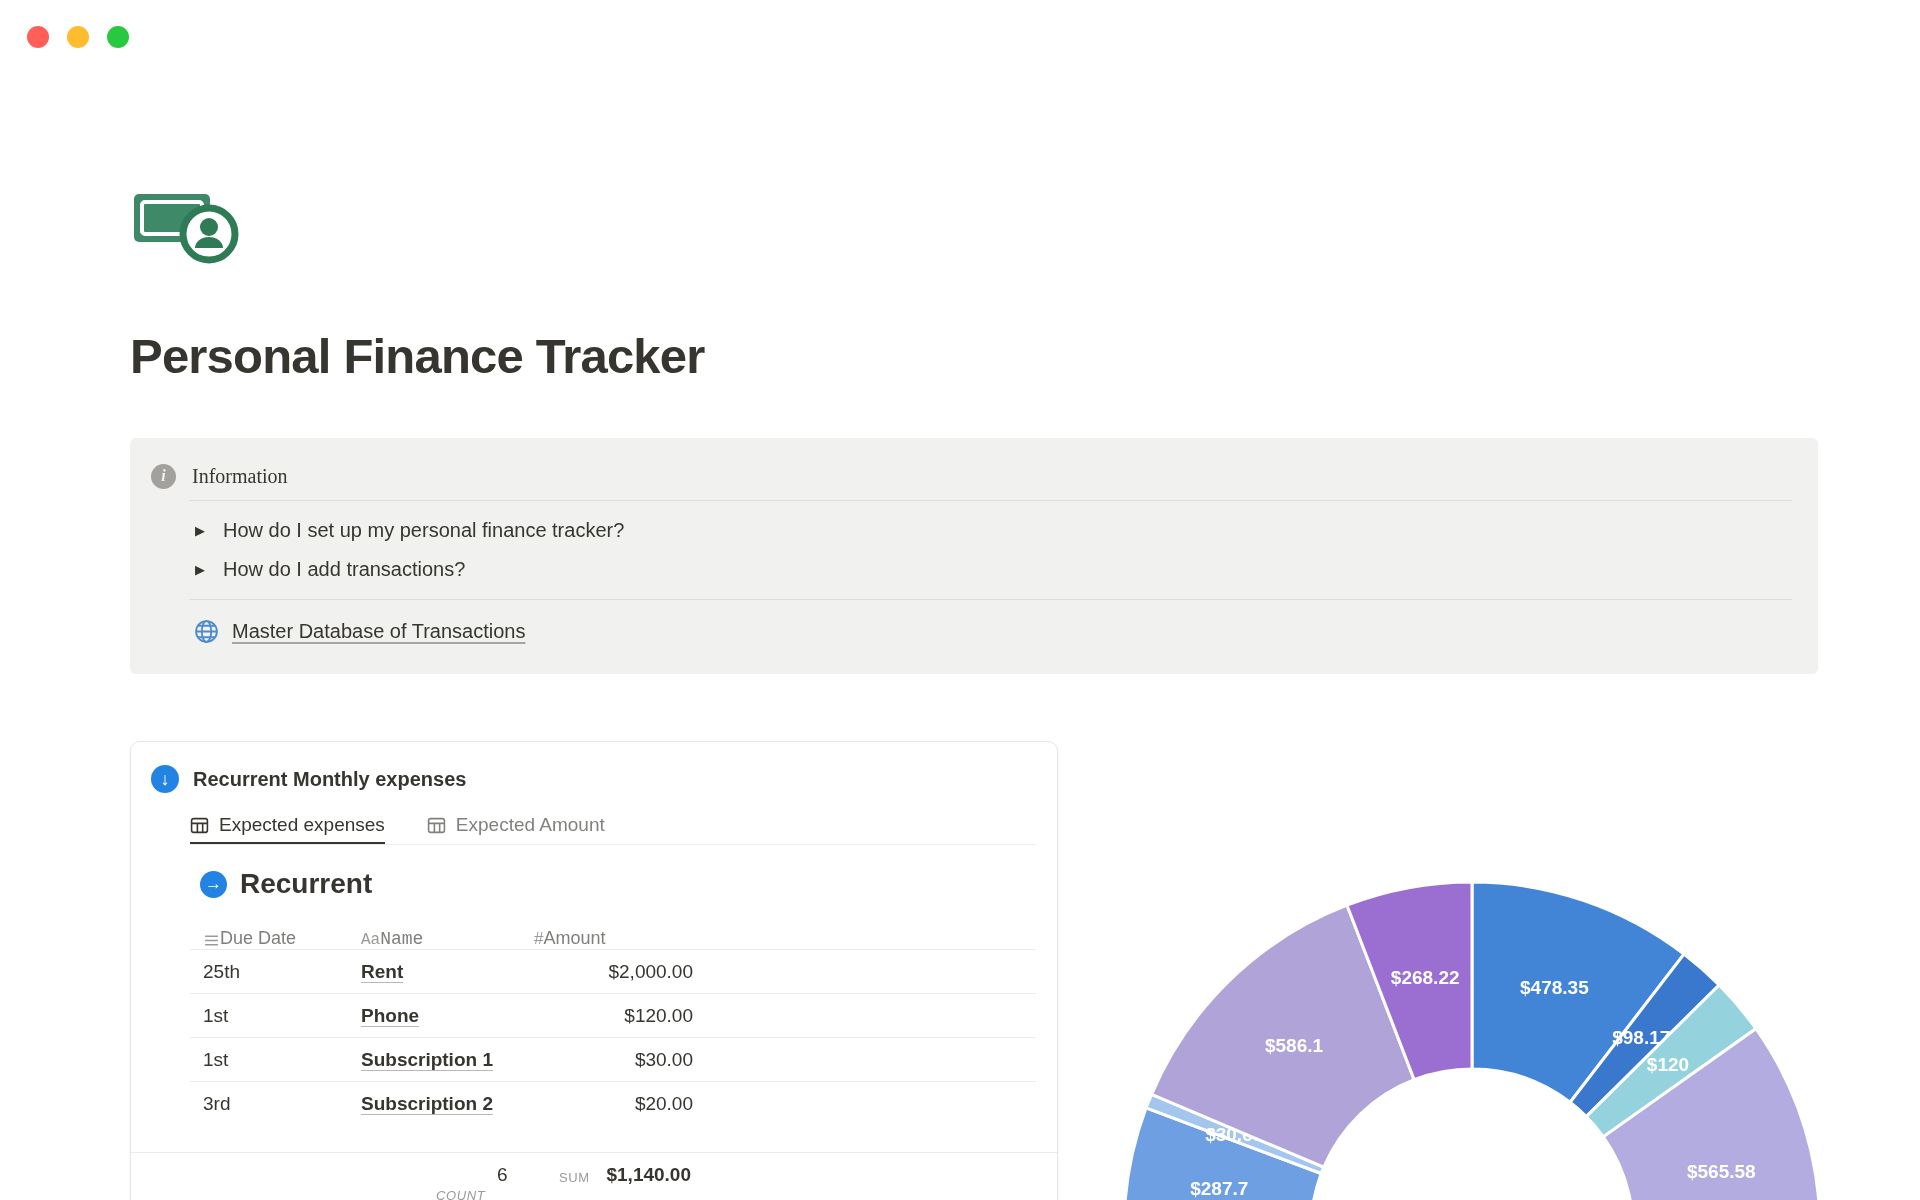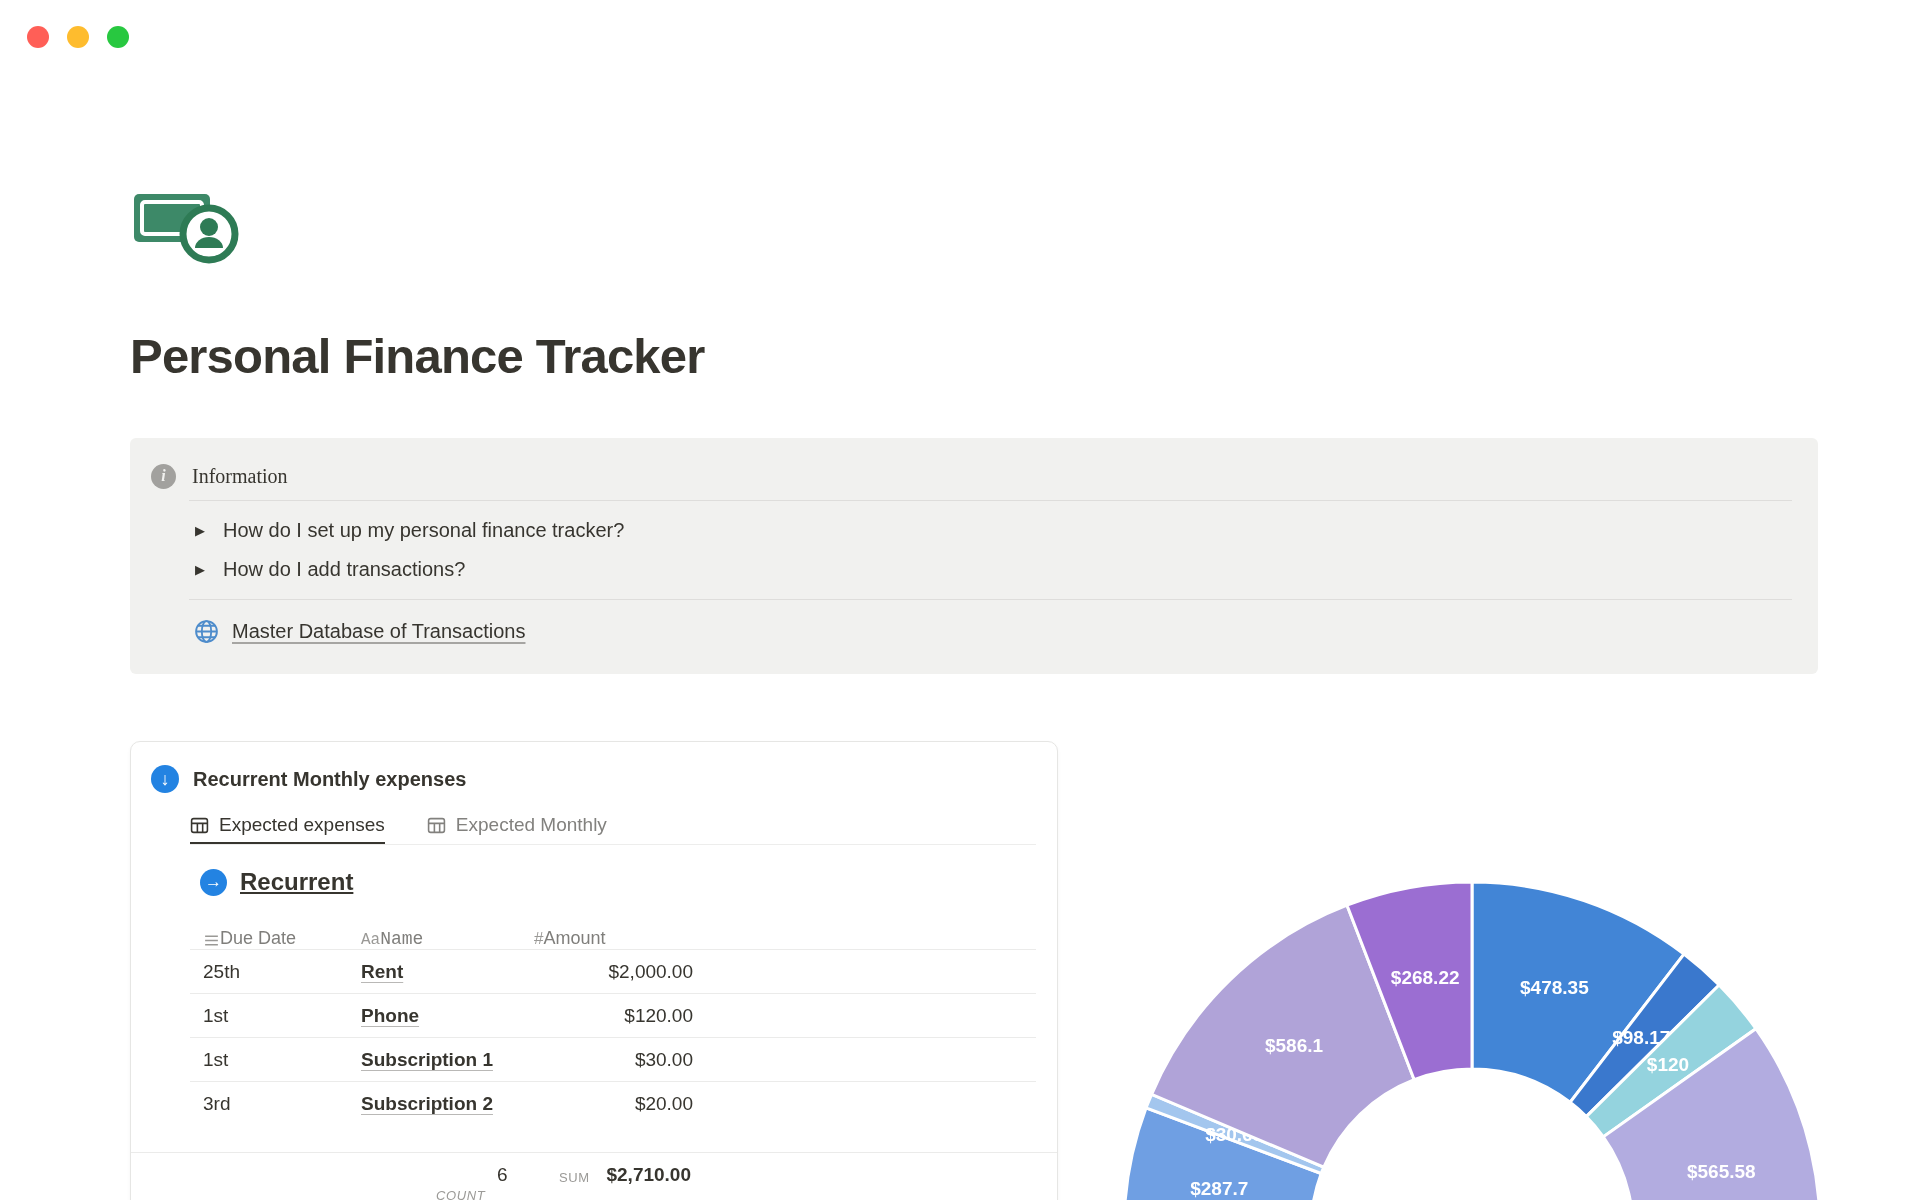--- a/index.html
+++ b/index.html
@@ -44,21 +44,21 @@
   .card-title { font-size: 20px; font-weight: 600; }
 
   .tabs { position: absolute; left: 59px; right: 21px; top: 64px; height: 39px; display: flex; gap: 42px;
     border-bottom: 1px solid rgba(55,53,47,0.09); }
   .tab { display: flex; align-items: center; gap: 10px; font-size: 19px; color: #82817e; cursor: pointer; }
   .tab.active { color: #37352f; font-weight: 500; box-shadow: inset 0 -2px 0 #37352f; }
 
   .section-head { position: absolute; left: 69px; top: 126px; display: flex; align-items: center; gap: 13px; }
   .arrow-badge { width: 27px; height: 27px; border-radius: 50%; background: #2383e2; color: #fff; font-size: 17px; font-weight: 700;
     display: flex; align-items: center; justify-content: center; }
-  .section-title { font-size: 24px; font-weight: 700; text-decoration: underline; }
+  .section-title { font-size: 28px; font-weight: 700; }
 
   .thead { position: absolute; left: 59px; right: 21px; top: 167px; height: 40px; display: flex; align-items: center;
     color: #7f7e7b; font-size: 18px; }
   .th { display: flex; align-items: flex-end; cursor: pointer; height: 100%; }
   .th-due { width: 171px; padding-left: 13px; }
   .th-name { width: 173px; font-family: Liberation Mono, monospace; }
   .th-amount { width: 159px; }
   .aa { font-size: 16px; color: #9a9996; font-weight: 500; }
   .hash { font-size: 17px; color: #9a9996; }
 
@@ -144,21 +144,21 @@
           <rect x="1.5" y="2.5" width="15" height="13" rx="2"></rect>
           <path d="M1.5 7 h15 M7 7 v8.5 M12 7 v8.5"></path>
         </svg>
         <span>Expected expenses</span>
       </div>
       <div class="tab">
         <svg viewBox="0 0 18 18" width="19" height="19" fill="none" stroke="currentColor" stroke-width="1.5">
           <rect x="1.5" y="2.5" width="15" height="13" rx="2"></rect>
           <path d="M1.5 7 h15 M7 7 v8.5 M12 7 v8.5"></path>
         </svg>
-        <span>Expected Monthly</span>
+        <span>Expected Amount</span>
       </div>
     </div>
 
     <div class="section-head">
       <span class="arrow-badge">→</span>
       <span class="section-title">Recurrent</span>
     </div>
 
     <div class="thead">
       <div class="th th-due">
@@ -197,21 +197,21 @@
           <div class="td td-due">3rd</div>
           <div class="td td-name"><span class="cell-link">Subscription 2</span></div>
           <div class="td td-amount">$20.00</div>
         </div>
       </div>
 
     <div class="tfoot">
       <span class="agg-label count-l">COUNT</span>
       <span class="agg-value count-v">6</span>
       <span class="agg-label sum-l">SUM</span>
-      <span class="agg-value sum-v">$2,710.00</span>
+      <span class="agg-value sum-v">$1,140.00</span>
     </div>
   </div>
 
   <svg id="donut" viewBox="0 0 1920 1200">
       <path d="M 1472.0 882.0 A 348 348 0 0 1 1684.0 954.1 L 1570.1 1102.3 A 161 161 0 0 0 1472.0 1069.0 Z" fill="#4285d6" stroke="#ffffff" stroke-width="3"></path>
       <text x="1554.4" y="993.6" text-anchor="middle">$478.35</text>
       <path d="M 1684.0 954.1 A 348 348 0 0 1 1719.1 985.0 L 1586.3 1116.6 A 161 161 0 0 0 1570.1 1102.3 Z" fill="#3a78cd" stroke="#ffffff" stroke-width="3"></path>
       <text x="1641.3" y="1043.9" text-anchor="middle">$98.17</text>
       <path d="M 1719.1 985.0 A 348 348 0 0 1 1755.9 1028.7 L 1603.3 1136.9 A 161 161 0 0 0 1586.3 1116.6 Z" fill="#94d3de" stroke="#ffffff" stroke-width="3"></path>
       <text x="1668.0" y="1071.3" text-anchor="middle">$120</text>

